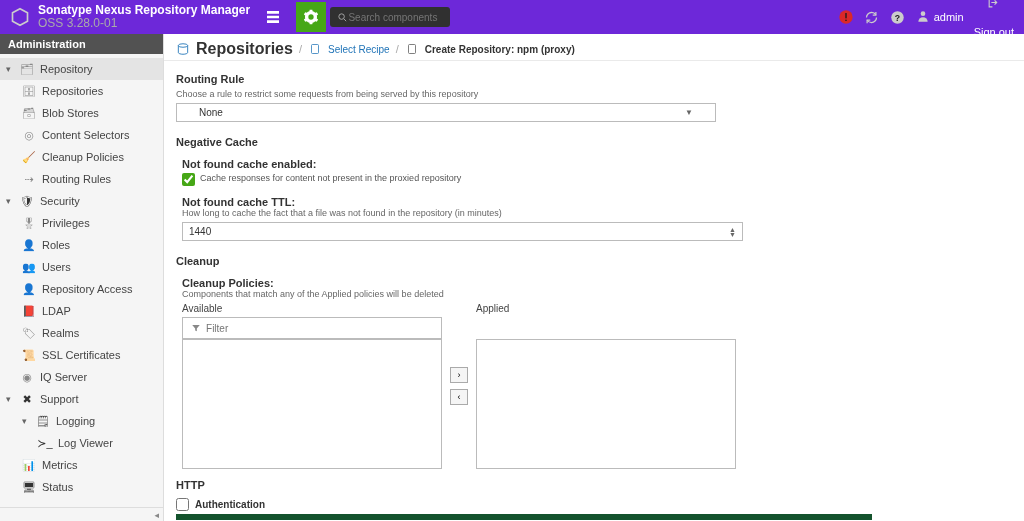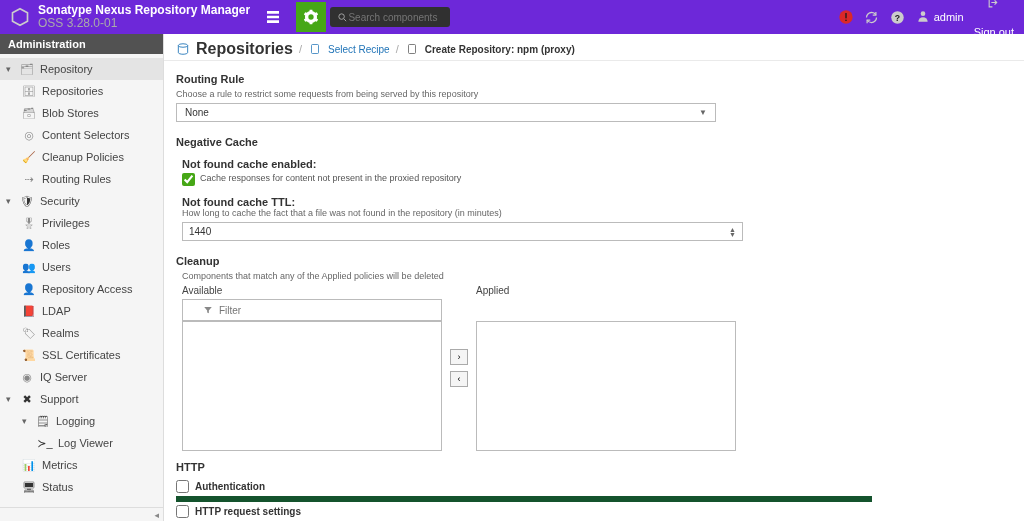--- a/index.html
+++ b/index.html
@@ -41,35 +41,35 @@
 .breadcrumb { padding:6px 12px 2px 12px; display:flex; align-items:center; gap:6px; border-bottom:1px solid #eaeaea; }
 .breadcrumb .crumb-title { color:#333; font-weight:bold; font-size:16px; }
 .breadcrumb .sep { color:#aaa; }
 .breadcrumb .crumb-link { color:#1f73b7; font-size:10px; }
 .breadcrumb .crumb-current { color:#333; font-size:10px; font-weight:bold; }
 .crumb-icon { width:14px; height:14px; display:inline-flex; align-items:center; justify-content:center; }
 
 .form-area { padding:6px 12px 40px 12px; max-width:720px; }
 .section-heading { font-weight:bold; font-size:11px; margin-top:6px; margin-bottom:4px; }
 .field-help { color:#666; font-size:9px; margin-bottom:4px; }
-.select-box { width:540px; border:1px solid #bbb; background:#fff; padding:3px 8px; font-size:10px; display:flex; justify-content:space-between; align-items:center; }
+.select-box { width:540px; border:1px solid #bbb; background:#fff; padding:3px 22px; font-size:10px; display:flex; justify-content:space-between; align-items:center; }
 .select-box .arrow { font-size:8px; color:#666; }
 
 .field-label { font-weight:bold; font-size:11px; margin-top:10px; }
 .checkbox-row { display:flex; align-items:flex-start; gap:5px; margin-top:3px; }
 .checkbox-row input { accent-color:#46a716; }
 .checkbox-row .cb-label { color:#555; font-size:9px; }
 .num-input { width:561px; border:1px solid #bbb; padding:3px 6px; font-size:10px; display:flex; justify-content:space-between; align-items:center; margin-top:3px; }
 .num-input .spinner { display:flex; flex-direction:column; line-height:5px; font-size:7px; color:#666; }
 
 .indented { margin-left:6px; }
 .transfer { display:flex; gap:8px; margin-top:4px; }
 .transfer .col { display:flex; flex-direction:column; }
 .transfer .col .col-label { font-size:10px; color:#444; margin-bottom:3px; }
-.transfer .filter-box { border:1px solid #bbb; padding:3px 19px; display:flex; align-items:center; gap:4px; width:260px; }
+.transfer .filter-box { border:1px solid #bbb; padding:3px 6px; display:flex; align-items:center; gap:4px; width:260px; }
 .transfer .filter-box input { border:none; outline:none; font-size:10px; width:100%; }
 .transfer .list-box { border:1px solid #bbb; width:260px; height:130px; background:#fff; }
 .transfer .btns { display:flex; flex-direction:column; justify-content:center; gap:6px; }
 .transfer .btns button { width:18px; height:16px; border:1px solid #aaa; background:#f5f5f5; font-size:9px; cursor:pointer; }
 
 .hr-section { margin-top:10px; }
 .hr-row { border-bottom:6px solid #14532d; padding:3px 0; display:flex; align-items:center; gap:6px; }
 .hr-row input[type=checkbox] { }
 .hr-row .hr-label { font-size:10px; font-weight:bold; }
 </style>
@@ -287,20 +287,21 @@
           <span>1440</span>
           <span class="spinner">
               <span>▲</span>
               <span>▼</span>
             </span>
         </div>
       </div>
 
       <div class="section-heading" style="margin-top:14px;">Cleanup</div>
       <div class="indented">
+        <div class="field-label">Cleanup Policies:</div>
         <div class="field-help">Components that match any of the Applied policies will be deleted</div>
         <div class="transfer">
           <div class="col">
             <div class="col-label">Available</div>
             <div class="filter-box">
               <span class="ico">
                 <svg viewBox="0 0 24 24" width="10" height="10">
                     <path d="M3 5h18L14 13v7l-4-2v-5z" fill="#888"></path>
                   </svg>
               </span>

